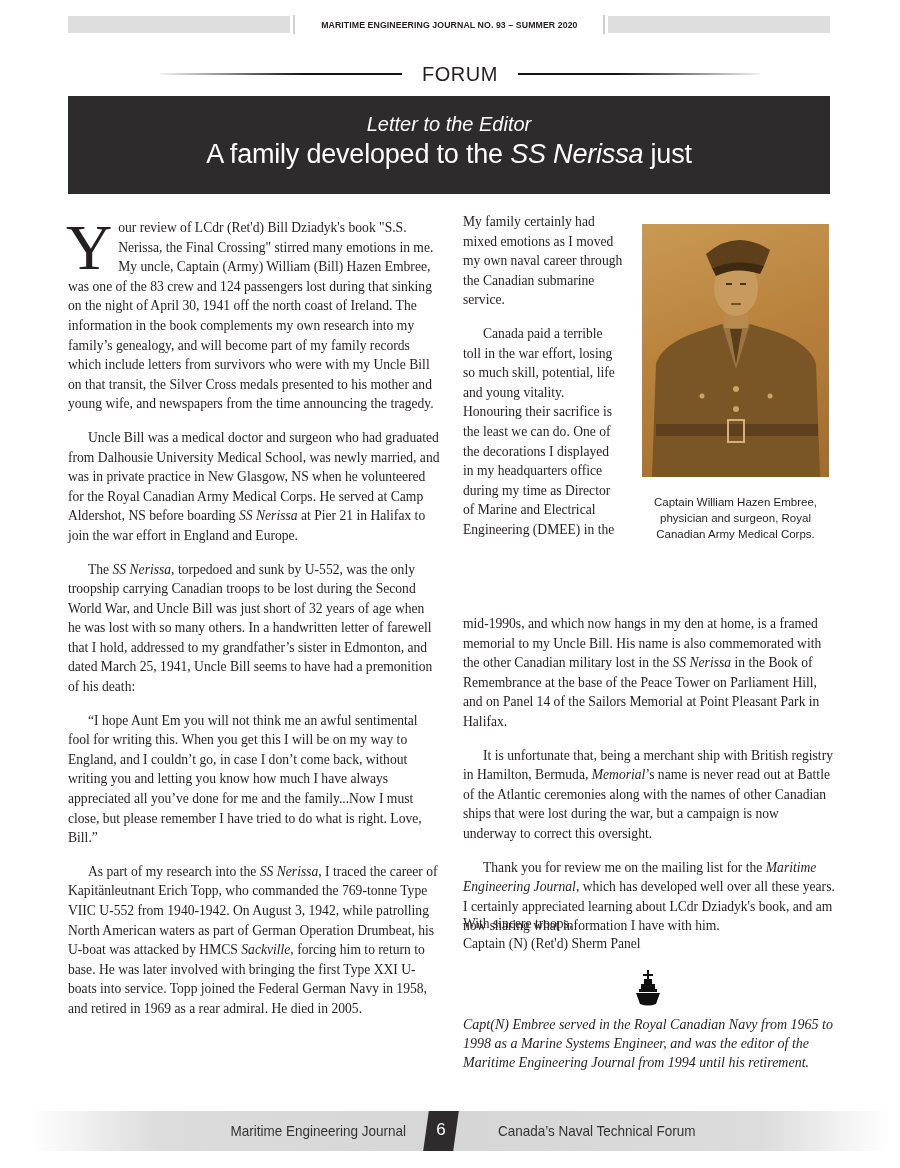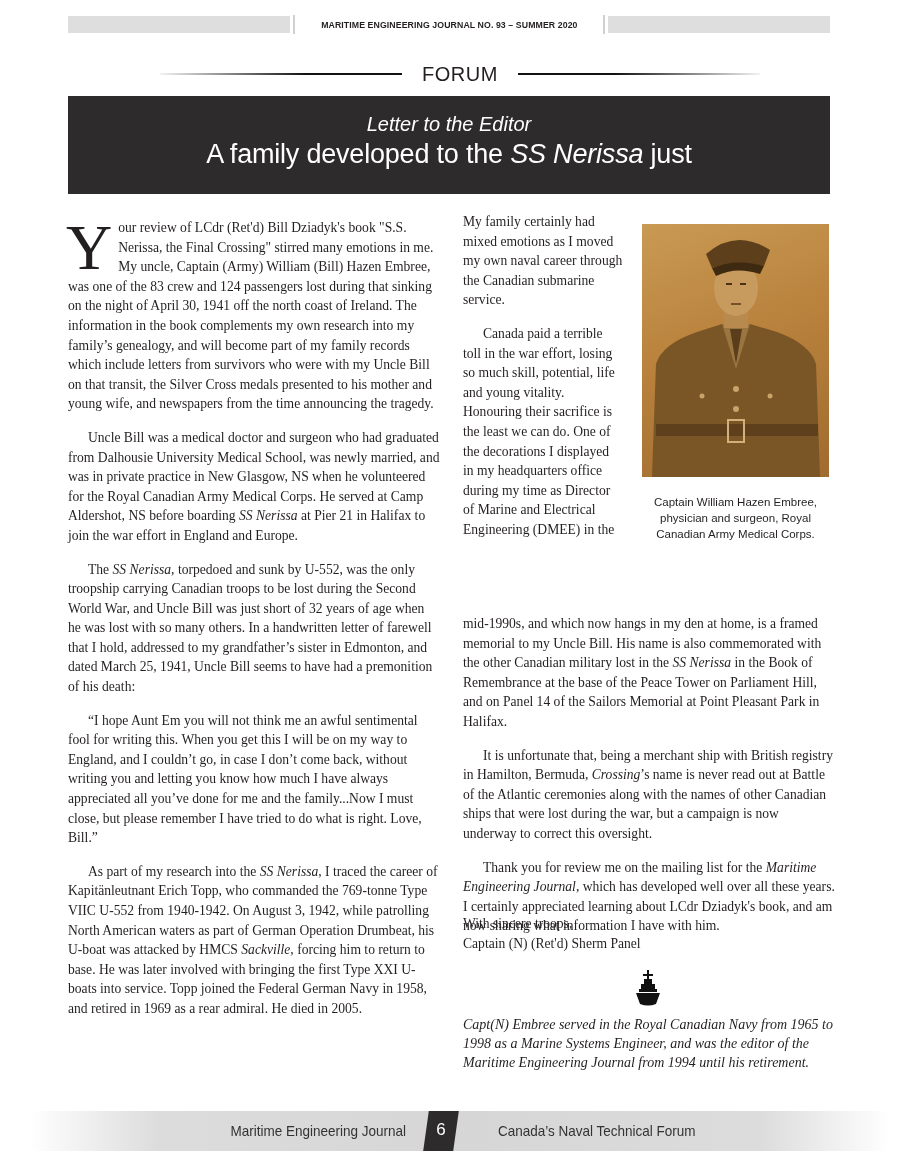--- a/index.html
+++ b/index.html
@@ -110,21 +110,21 @@
     <path d="M89 80 h10" stroke="#5a3a18" stroke-width="1.5"></path>
 
     <path d="M64 30 Q94 4 128 26 L122 42 Q94 36 70 44 Z" fill="#5e3f1b"></path>
     <path d="M70 44 Q94 34 122 42 L118 50 Q94 42 74 52 Z" fill="#3e2a10"></path>
   </svg>
 </div>
 <div class="caption sans">Captain William Hazen Embree, physician and surgeon, Royal Canadian Army Medical Corps.</div>
 
 <div class="col col2b serif">
   <p class="noindent"><span>mid-1990s, and which now hangs in my den at home, is a framed memorial to my Uncle Bill. His name is also commemorated with the other Canadian military lost in the </span><i>SS Nerissa</i><span> in the Book of Remembrance at the base of the Peace Tower on Parliament Hill, and on Panel 14 of the Sailors Memorial at Point Pleasant Park in Halifax.</span></p>
-  <p><span>It is unfortunate that, being a merchant ship with British registry in Hamilton, Bermuda, </span><i>Crossing</i><span>’s name is never read out at Battle of the Atlantic ceremonies along with the names of other Canadian ships that were lost during the war, but a campaign is now underway to correct this oversight.</span></p>
+  <p><span>It is unfortunate that, being a merchant ship with British registry in Hamilton, Bermuda, </span><i>Memorial</i><span>’s name is never read out at Battle of the Atlantic ceremonies along with the names of other Canadian ships that were lost during the war, but a campaign is now underway to correct this oversight.</span></p>
   <p><span>Thank you for review me on the mailing list for the </span><i>Maritime Engineering Journal</i><span>, which has developed well over all these years. I certainly appreciated learning about LCdr Dziadyk's book, and am now sharing what information I have with him.</span></p>
 </div>
 
 <div class="signoff serif">
   <div>With sincere troops,</div>
   <div>Captain (N) (Ret'd) Sherm Panel</div>
 </div>
 
 <div class="ship">
   <svg width="28" height="36" viewBox="0 0 28 36">

